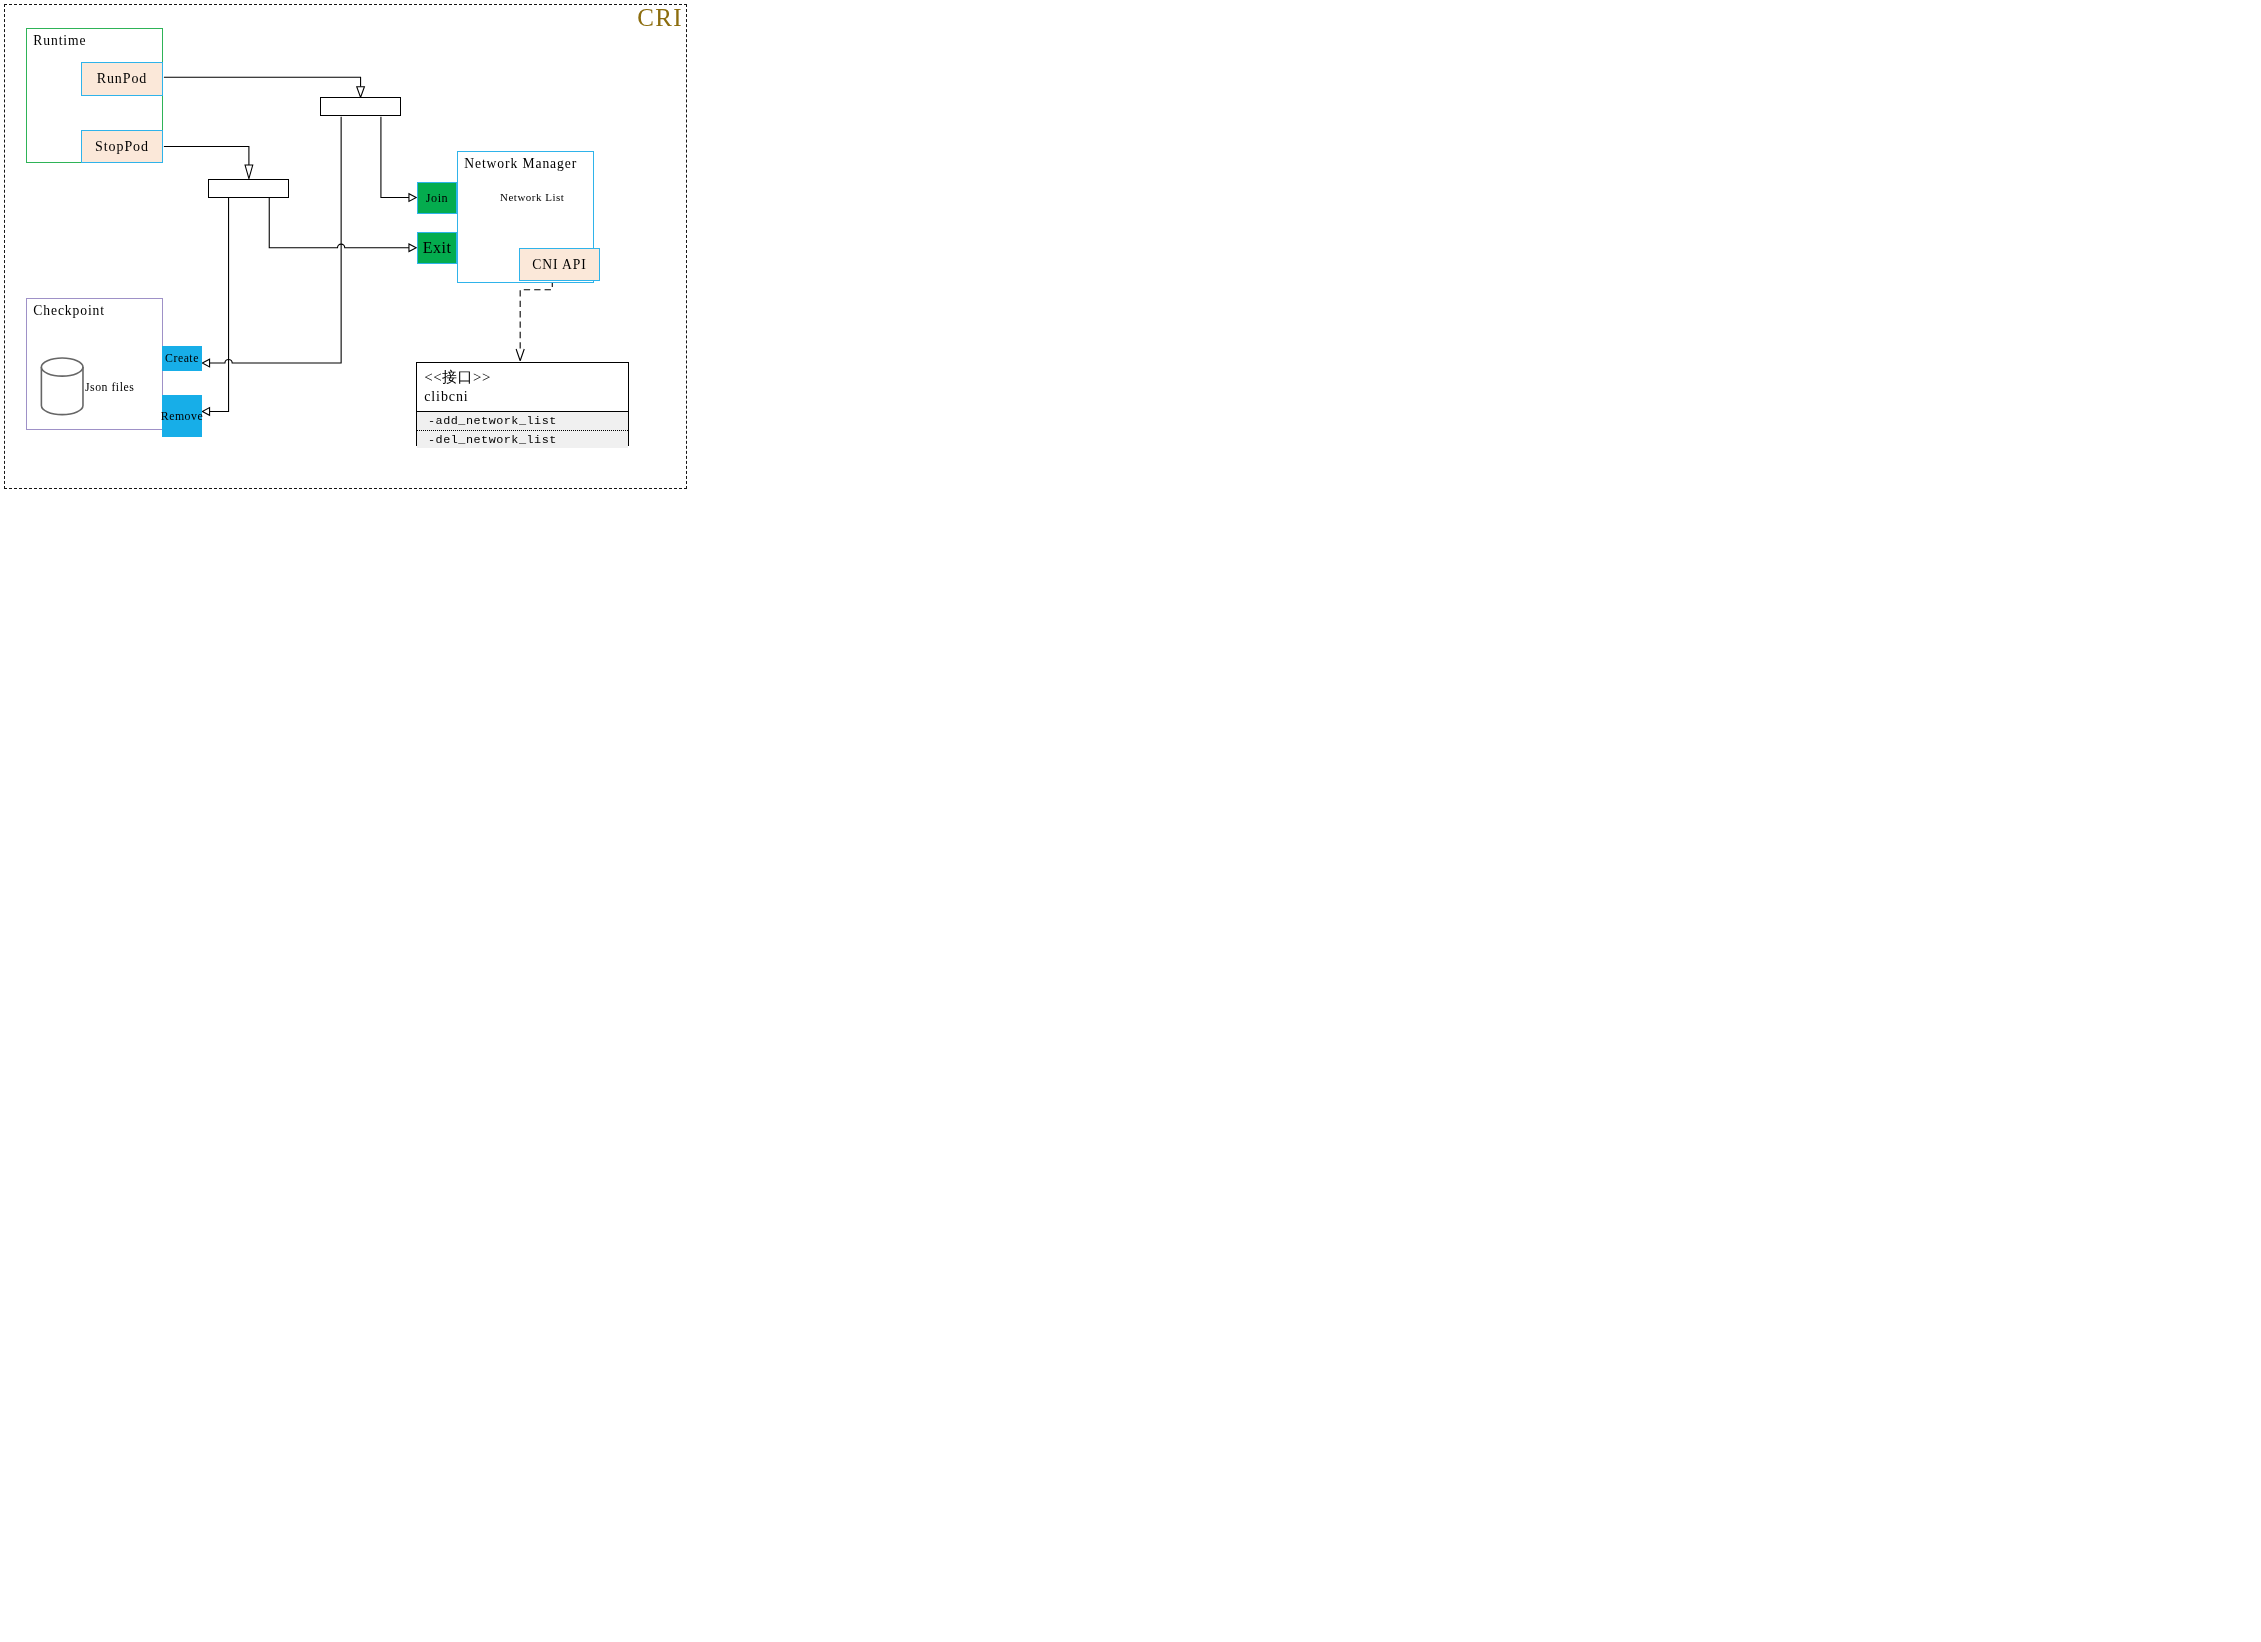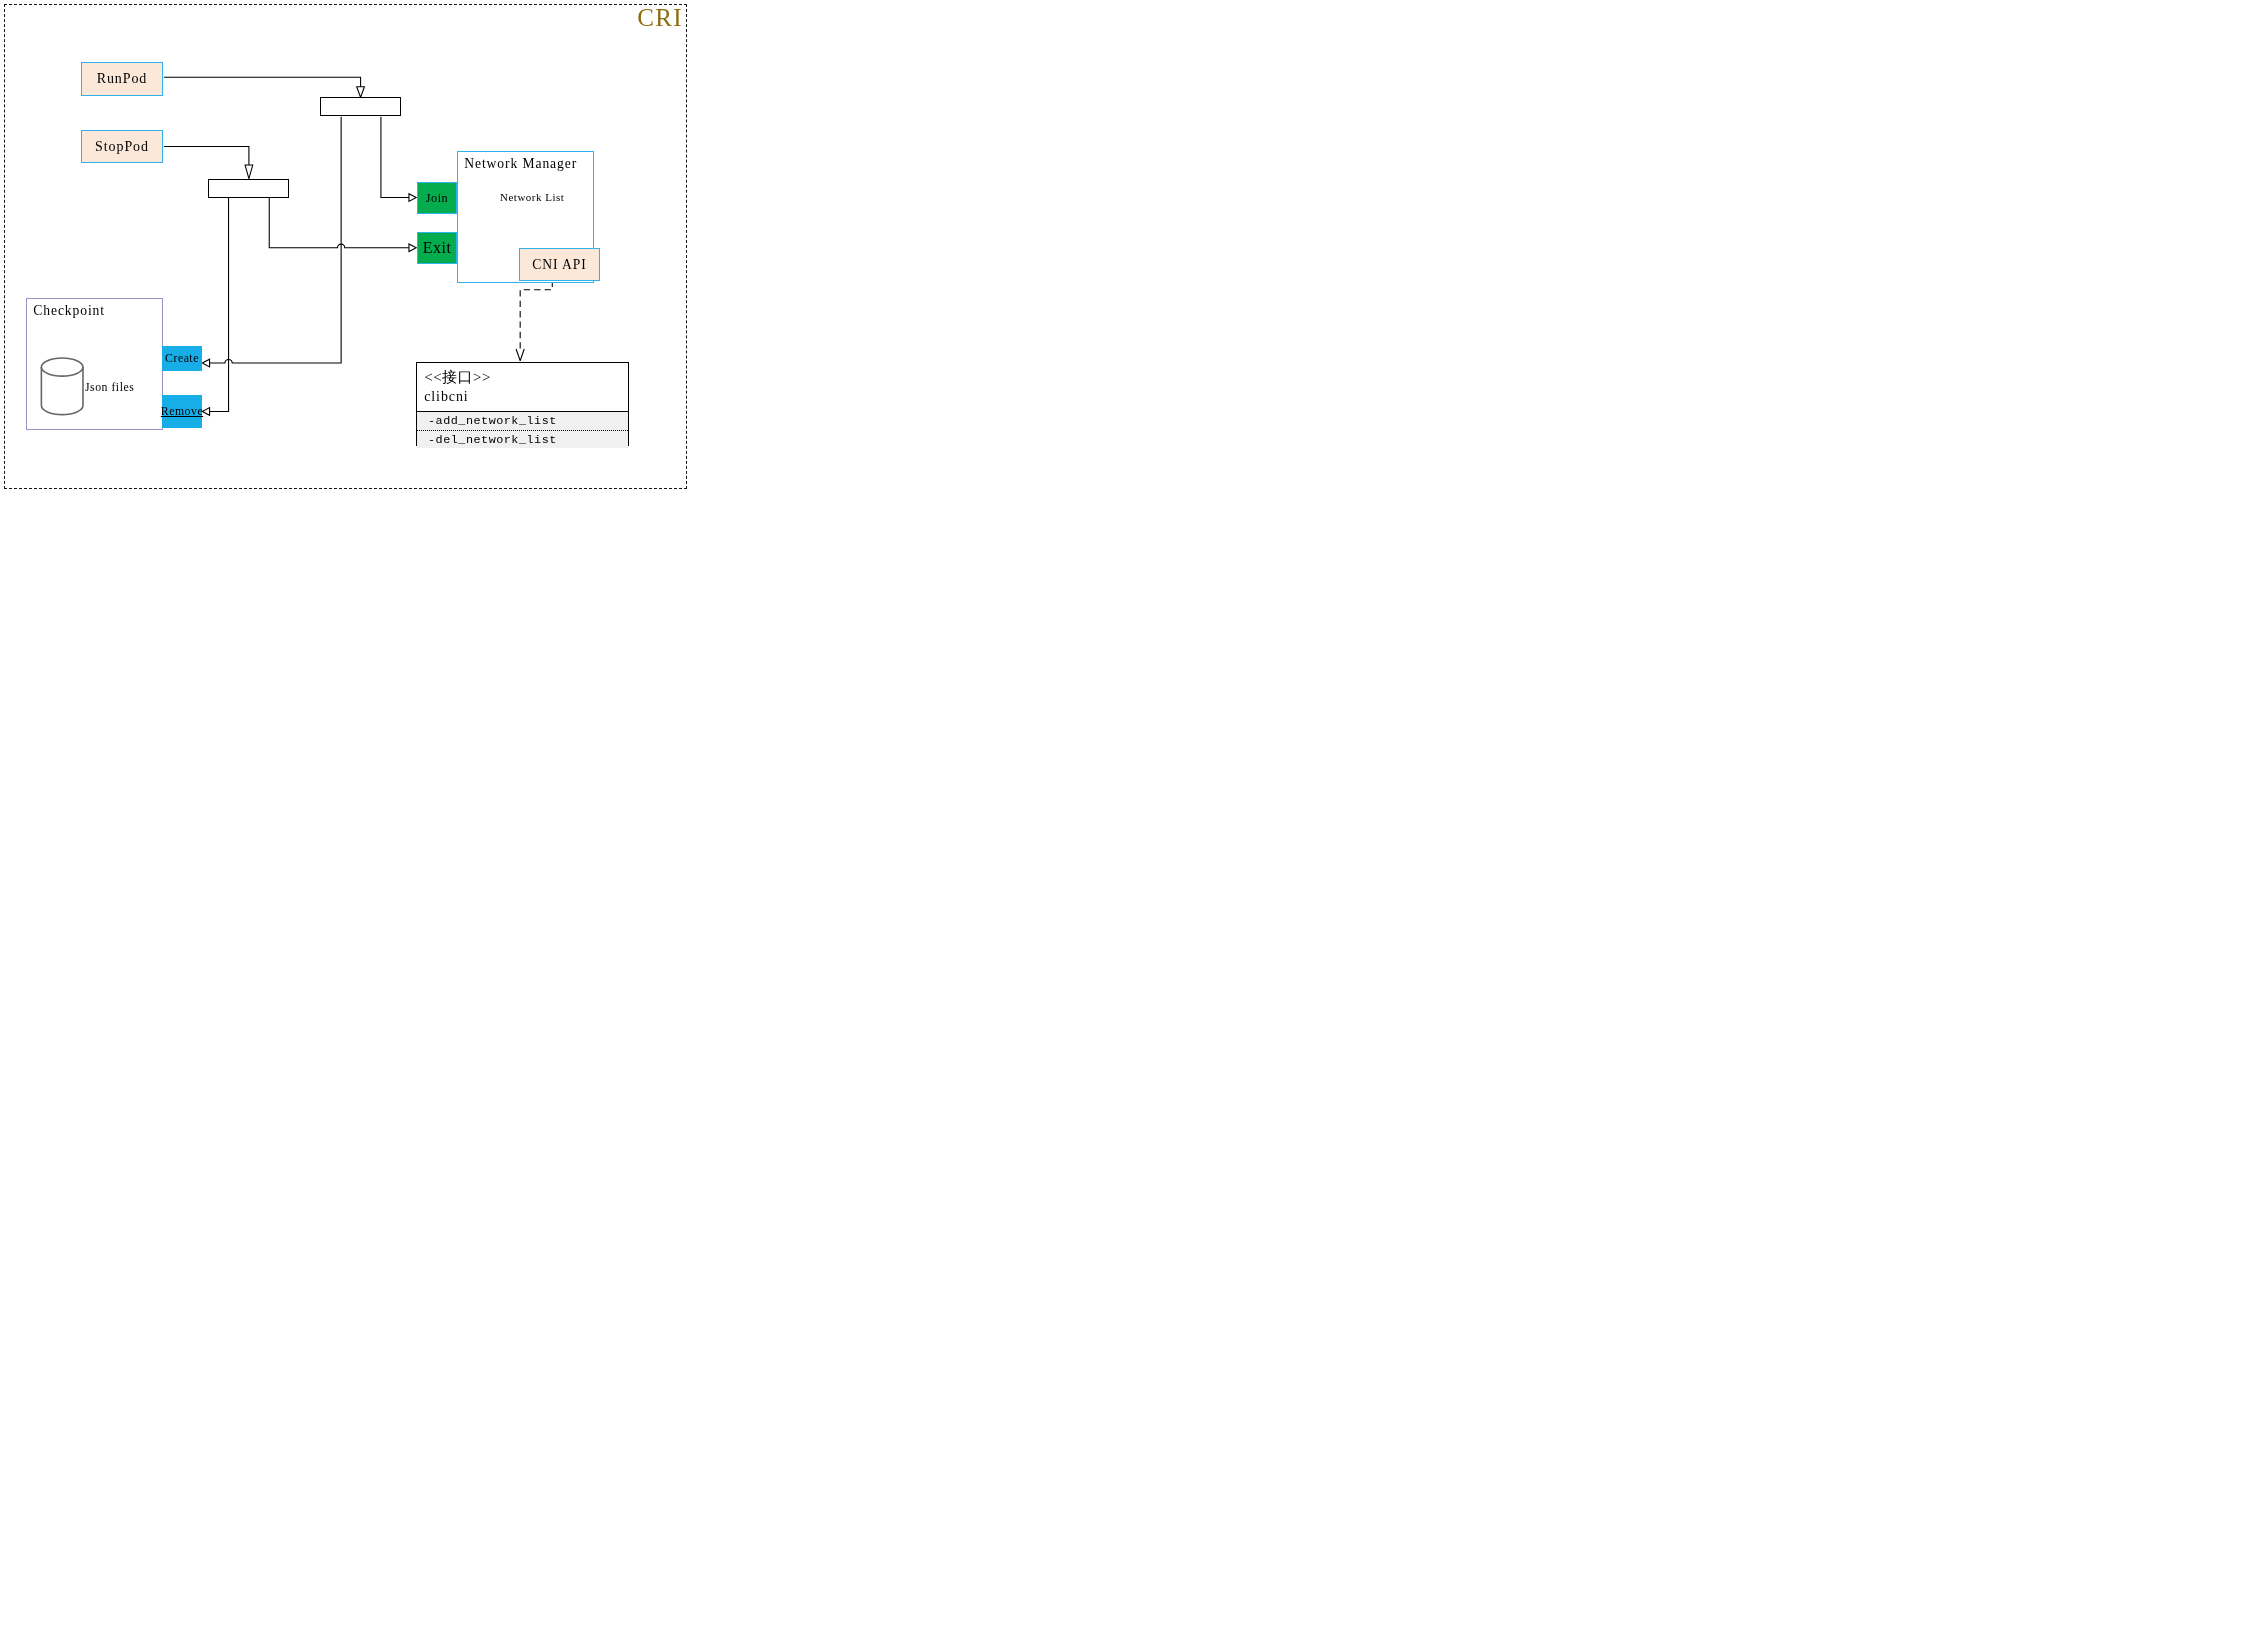--- a/index.html
+++ b/index.html
@@ -19,21 +19,21 @@
   .greenp{background:var(--green_fill);border:0.7px solid var(--blue_border);}
   .cyanp{background:var(--cyan_fill);border:none;}
   #runpod-node{left:81px;top:62px;width:82px;height:34px;font-size:14px;letter-spacing:0.9px;}
   #stoppod-node{left:81px;top:130px;width:82px;height:33px;font-size:14px;letter-spacing:0.9px;}
   #bus-box-1{left:320px;top:97px;width:81px;height:19.4px;border:1.4px solid #000;background:#fff;}
   #bus-box-2{left:208px;top:179px;width:81px;height:19.4px;border:1.4px solid #000;background:#fff;}
   #join-node{left:417px;top:182px;width:40px;height:32px;font-size:12.2px;letter-spacing:0.5px;}
   #exit-node{left:417px;top:232px;width:40px;height:32px;font-size:16px;letter-spacing:0.5px;}
   #cni-api-node{left:519px;top:248px;width:81px;height:33px;font-size:13.6px;letter-spacing:0.9px;}
   #create-node{left:162px;top:346px;width:40px;height:25px;font-size:11.8px;letter-spacing:0.5px;}
-  #remove-node{left:162px;top:395px;width:40px;height:33px;font-size:11.8px;letter-spacing:0.5px;text-decoration:underline;}
+  #remove-node{left:162px;top:395px;width:40px;height:42px;font-size:11.8px;letter-spacing:0.5px;}
   #network-list-label{left:500px;top:191px;font-size:11px;letter-spacing:0.5px;white-space:nowrap;}
   #json-files-label{left:85px;top:380px;font-size:11.8px;letter-spacing:0.5px;white-space:nowrap;}
   #clibcni-box{left:416px;top:362px;width:213px;height:84px;border:1.4px solid #000;background:#fff;}
   #clibcni-head{position:relative;height:43px;padding:4.5px 0 0 7.2px;}
   #clibcni-stereotype{font-size:15px;letter-spacing:0.5px;}
   #clibcni-name{font-size:14px;letter-spacing:0.9px;margin-top:2.3px;}
   #clibcni-methods{background:var(--gray_fill);border-top:1.4px solid #000;height:36px;}
   .method-row{height:18px;display:flex;align-items:center;padding-left:11px;font-size:11.8px;letter-spacing:0.5px;font-family:Liberation Mono, monospace;}
   .method-row:first-child{border-bottom:0.9px dotted #000;}
   svg{position:absolute;left:0;top:0;}
@@ -69,20 +69,23 @@
     <g fill="#fff" stroke="#666" stroke-width="3">
       <path d="M1033 407 V462 A33 17 0 0 0 1099 462 V407"></path>
       <ellipse cx="1066" cy="407" rx="33" ry="17"></ellipse>
     </g>
     <g fill="#fff" stroke="#666" stroke-width="3.5">
       <path d="M91 812 V897 A46 20 0 0 0 183 897 V812"></path>
       <ellipse cx="137" cy="812" rx="46" ry="20"></ellipse>
     </g>
   </svg>
 
+  <div id="runtime-box" class="abs group">
+    <div class="group-title">Runtime</div>
+  </div>
   <div id="runpod-node" class="abs node peach">
     <span>RunPod</span>
   </div>
   <div id="stoppod-node" class="abs node peach">
     <span>StopPod</span>
   </div>
 
   <div id="bus-box-1" class="abs"></div>
   <div id="bus-box-2" class="abs"></div>
 

